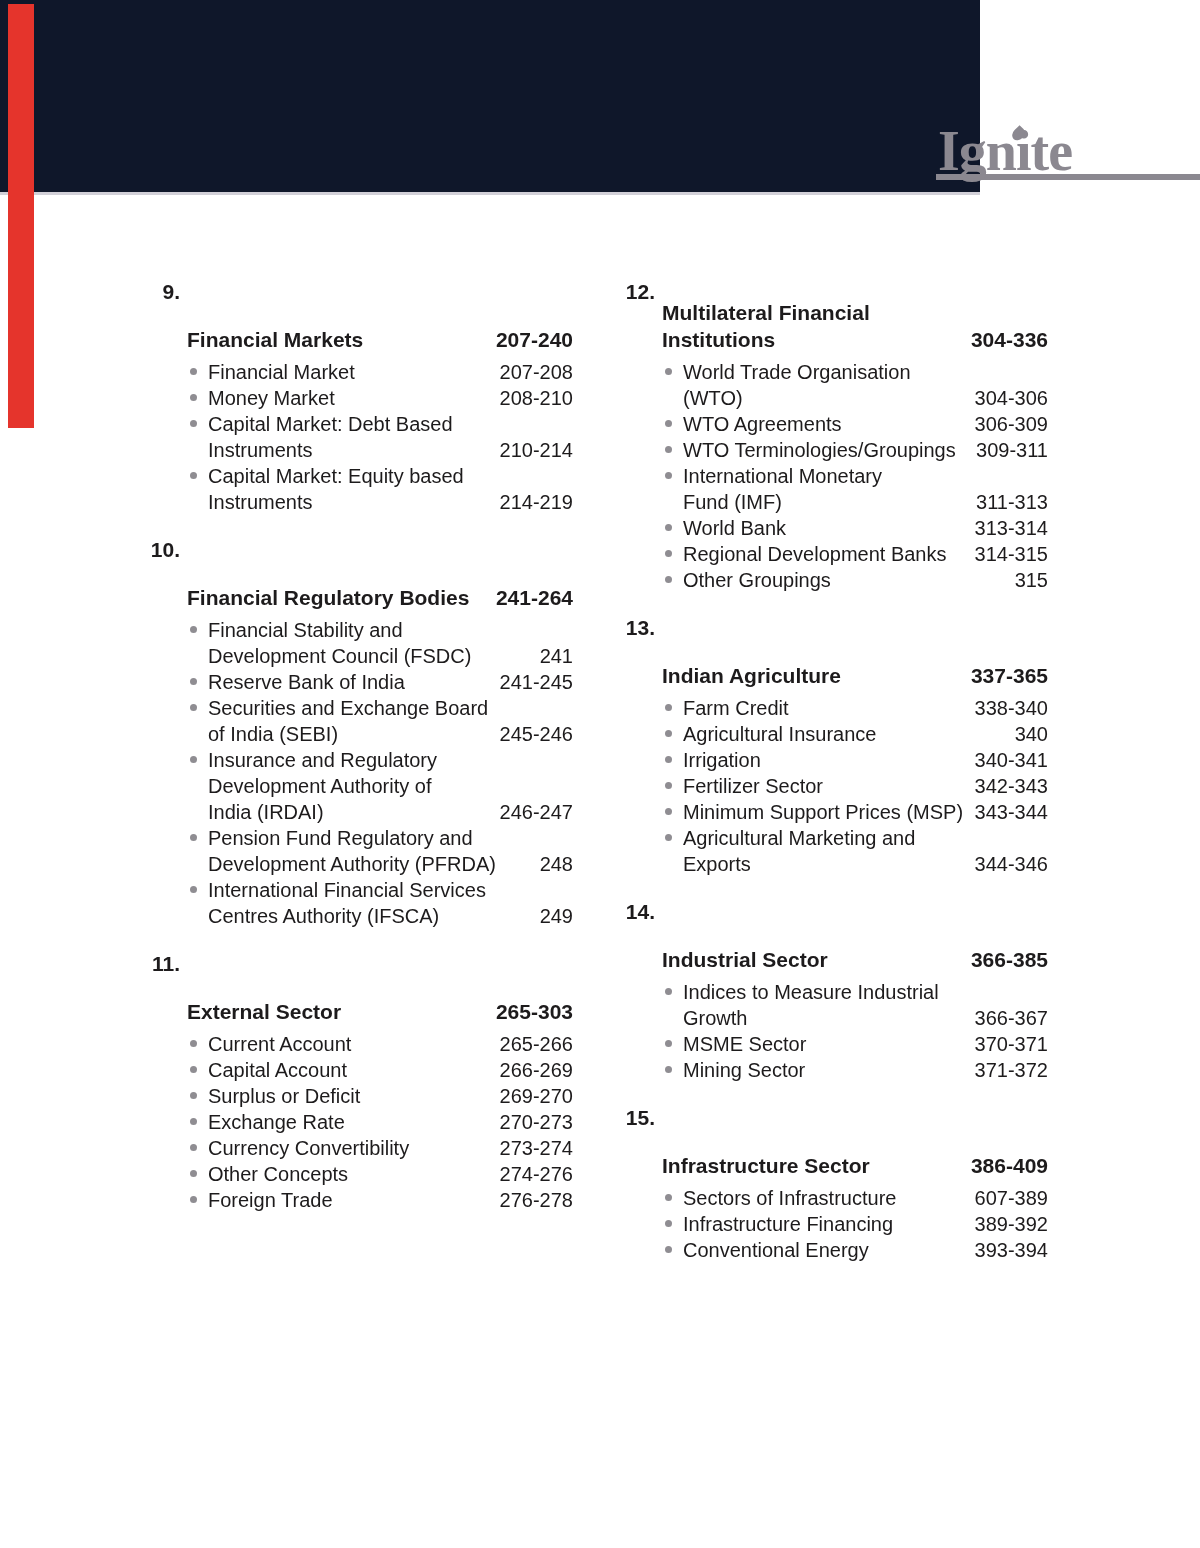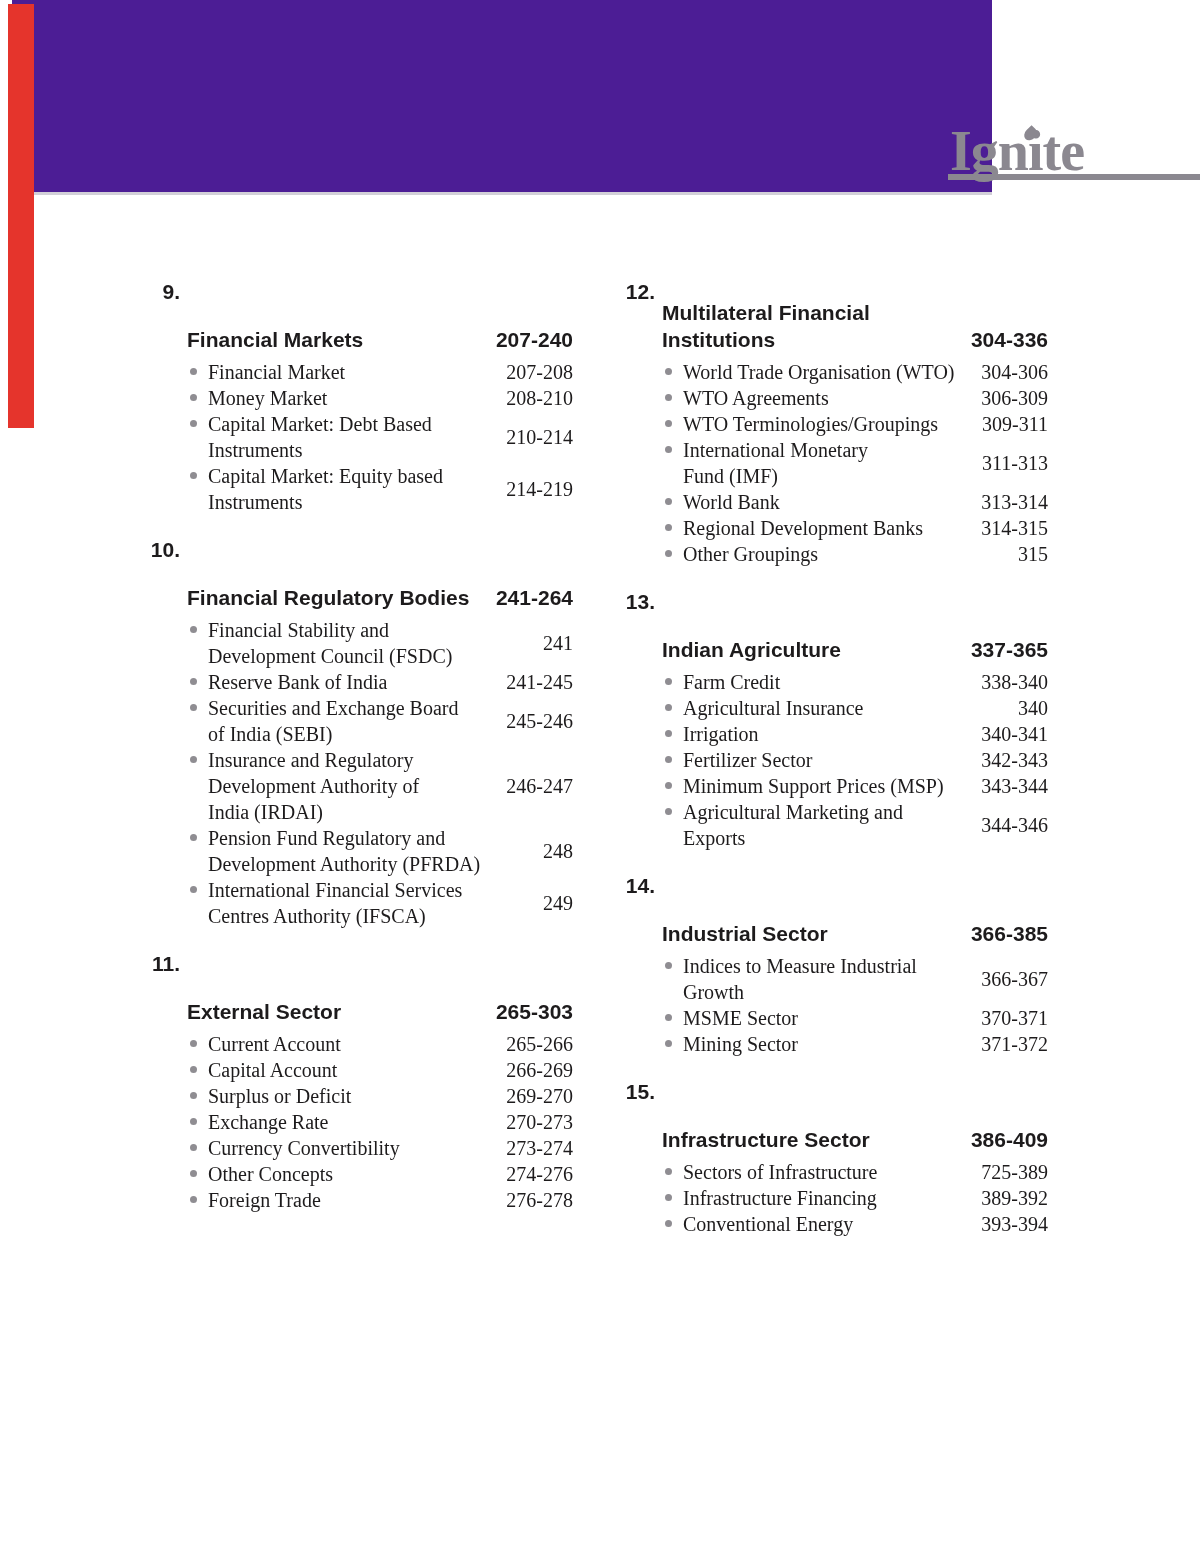--- a/index.html
+++ b/index.html
@@ -2,22 +2,22 @@
 <html><head>
 <meta charset="utf-8">
 <style>
   html,body { margin:0; padding:0; background:#ffffff; }
   .page {
     position:relative; width:1200px; height:1548px; background:#ffffff;
     font-family:"Liberation Sans", sans-serif; color:#1d1b1c; overflow:hidden;
   }
   
   .band {
-    position:absolute; left:12px; top:0; width:980px; height:192px;
-    background:#4c1d95; border-bottom:3px solid #d2d0d8;
+    position:absolute; left:0; top:0; width:980px; height:192px;
+    background:#0f172a; border-bottom:3px solid #d2d0d8;
   }
   
   .red-bar {
     position:absolute; left:8px; top:4px; width:26px; height:424px;
     background:#e5342c; z-index:6;
   }
   
   .logo-text {
     position:absolute; left:938px; top:123px;
     font-family:"Liberation Serif", serif; font-weight:bold; font-size:56px;
@@ -40,21 +40,21 @@
 
   .chapter + .chapter { margin-top:21px; }
   .ch-head {
     display:flex; align-items:flex-end; margin-bottom:6px;
     font-weight:bold; font-size:21px; line-height:27px;
   }
   .ch-num   { width:40px; text-align:right; margin-right:7px; align-self:flex-start; flex:none; }
   .ch-title { flex:1; white-space:pre-line; min-width:0; }
   .ch-pages { margin-left:8px; flex:none;margin-top:48px; }
 
-  .item { display:flex; align-items:center;font-family:Liberation Serif, serif; }
+  .item { display:flex; align-items:flex-end; }
   .item + .item { }
   .bullet {
     width:7px; height:7px; border-radius:50%; background:#8f8d92;
     margin:9px 11px 0 50px; flex:none; align-self:flex-start;
   }
   .item-label { flex:1; white-space:pre-line; min-width:0; font-size:20px; line-height:26px; }
   .item-pages { margin-left:8px; flex:none; font-size:20px; line-height:26px; }
 </style>
 </head>
 <body>
@@ -293,21 +293,21 @@
         </article>
         <article class="chapter">
     <div class="ch-head">
       <span class="ch-num">15.</span>
       <span class="ch-title">Infrastructure Sector</span>
       <span class="ch-pages">386-409</span>
     </div>
   <div class="item">
     <span class="bullet"></span>
     <span class="item-label">Sectors of Infrastructure</span>
-    <span class="item-pages">725-389</span>
+    <span class="item-pages">607-389</span>
   </div>
           <div class="item">
     <span class="bullet"></span>
     <span class="item-label">Infrastructure Financing</span>
     <span class="item-pages">389-392</span>
   </div>
           <div class="item">
     <span class="bullet"></span>
     <span class="item-label">Conventional Energy</span>
     <span class="item-pages">393-394</span>

